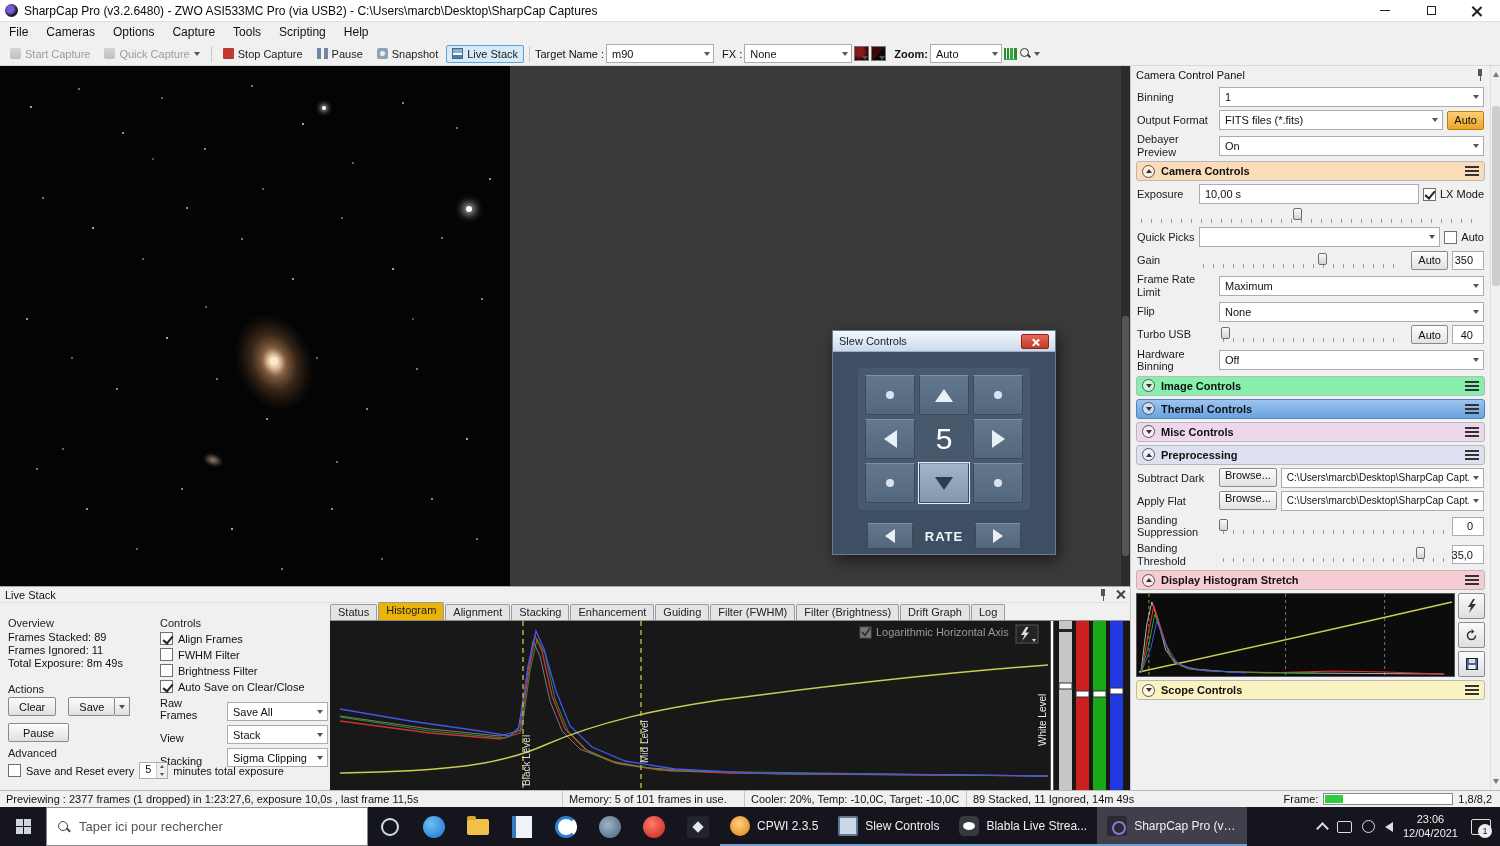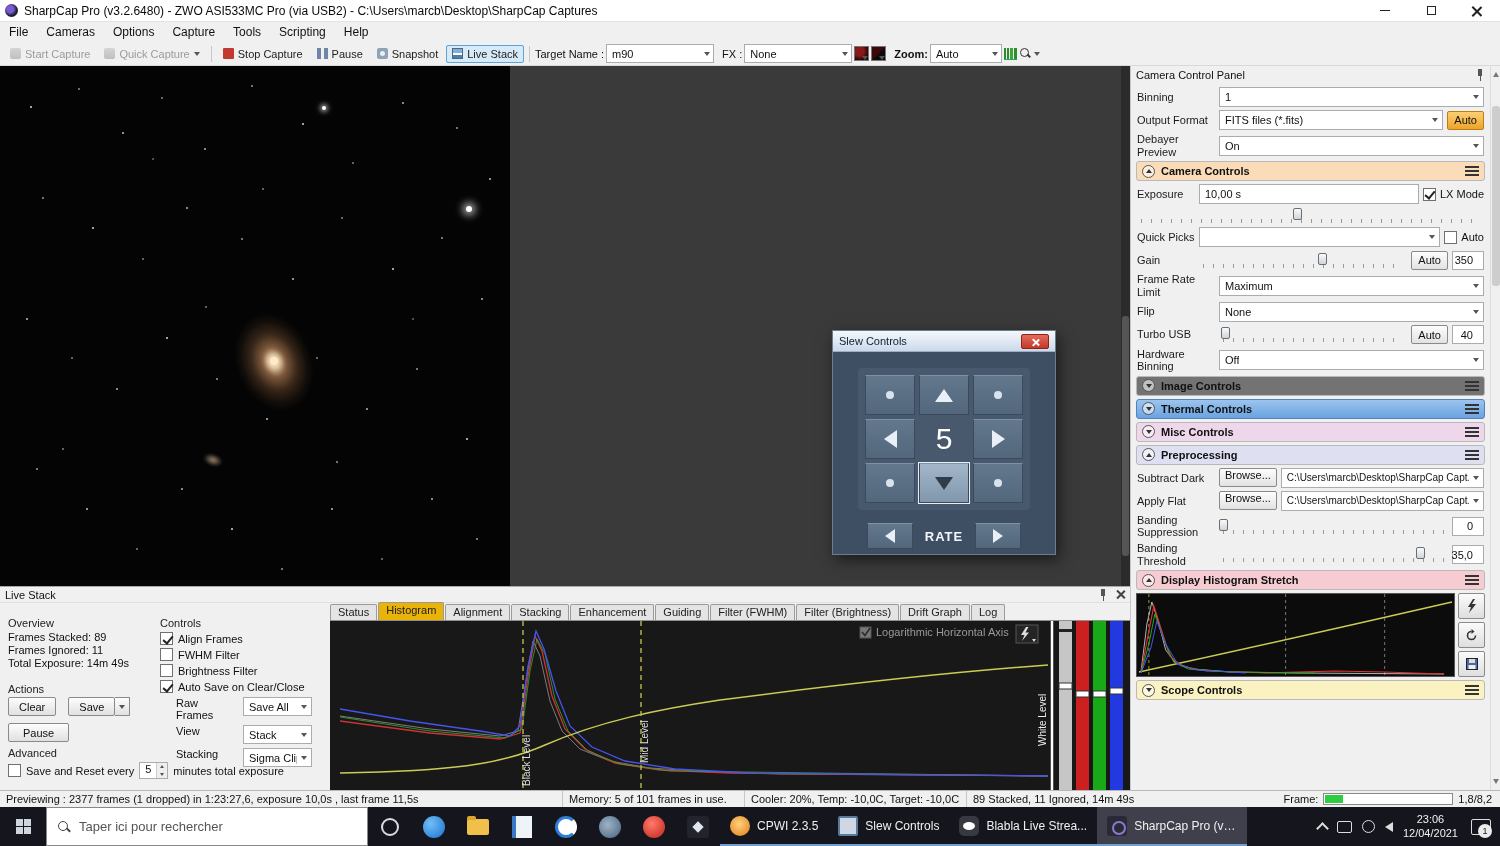--- a/index.html
+++ b/index.html
@@ -101,21 +101,21 @@
   .chklab { font-size:11px; }
   .slider { position:relative; height:17px; flex:1; }
   .slider .ticks { position:absolute; left:4px; right:4px; bottom:1px; height:4px; background:repeating-linear-gradient(90deg,#9a9a9a 0 1px,transparent 1px 10px); }
   .slider .thumb { position:absolute; top:1px; width:9px; height:12px; background:linear-gradient(#fafafa,#cdd5dd); border:1px solid #6d6d6d; border-radius:2px; }
   .sect { height:20px; margin:3px 5px; border-radius:3px; display:flex; align-items:center; gap:6px; padding:0 5px; font-weight:bold; font-size:11px; border:1px solid #b9b9b9; color:#101010; }
   .sect .circ { width:13px; height:13px; border-radius:50%; border:1px solid #555; background:rgba(255,255,255,.55); flex:none; display:flex; align-items:center; justify-content:center; }
   .tri-u-s { width:0; height:0; border-left:3px solid transparent; border-right:3px solid transparent; border-bottom:4px solid #333; }
   .tri-d-s { width:0; height:0; border-left:3px solid transparent; border-right:3px solid transparent; border-top:4px solid #333; }
   .burger { margin-left:auto; width:14px; height:10px; background:repeating-linear-gradient(to bottom,#333 0 2px,transparent 2px 4px); }
   .s-camera { background:#fbdcb9; }
-  .s-image { background:#737373; }
+  .s-image { background:#86efac; }
   .s-thermal { background:linear-gradient(#9cc4ee,#6aa3e0); border-color:#4f84bd; }
   .s-misc { background:#eed7ea; }
   .s-pre { background:#dfdff2; }
   .s-stretch { background:#f6ccd2; }
   .s-scope { background:#faf2c0; }
   .browse { height:19px; padding:0 5px; font-size:11px; background:linear-gradient(#fdfdfd,#e2e2e2); border:1px solid #8a8a8a; border-radius:2px; flex:none; }
   .path-dd { font-size:10px; }
   .stretch-wrap { display:flex; gap:3px; margin:2px 5px; height:84px; }
   .stretch-box { flex:1; background:#0d0d0d; border:1px solid #555; }
   .stretch-side { width:27px; display:flex; flex-direction:column; gap:3px; }
@@ -156,21 +156,21 @@
   .xsm { position:relative; width:9px; height:9px; }
   .xsm::before,.xsm::after { content:""; position:absolute; left:4px; top:-1px; width:1.5px; height:11px; background:#444; }
   .xsm::before { transform:rotate(45deg); } .xsm::after { transform:rotate(-45deg); }
   .ls-col { position:absolute; top:30px; font-size:11px; }
   .ls-h { font-size:11px; color:#222; margin-bottom:2px; }
   .ls-line { margin:1px 0; color:#111; }
   .ls-btn { height:19px; padding:0 10px; font-size:11px; background:linear-gradient(#fdfdfd,#e0e0e0); border:1px solid #8a8a8a; border-radius:2px; display:inline-flex; align-items:center; }
   .split { display:inline-flex; }
   .split .arrpart { width:15px; height:19px; background:linear-gradient(#fdfdfd,#e0e0e0); border:1px solid #8a8a8a; border-left:none; display:flex; align-items:center; justify-content:center; }
   .ckrow { display:flex; align-items:center; gap:5px; margin:3px 0; }
-  .ddrow { display:flex; align-items:flex-start; gap:5px; margin:4px 16px; }
+  .ddrow { display:flex; align-items:flex-end; gap:5px; margin:4px 0; }
   .ddrow .dd { height:19px; }
   .spin { display:inline-flex; border:1px solid #a9acb0; background:#fff; height:17px; }
   .spin .num { width:16px; text-align:center; font-size:11px; }
   .spin .ud { width:11px; display:flex; flex-direction:column; border-left:1px solid #ccc; }
   .spin .ud i { flex:1; display:flex; align-items:center; justify-content:center; background:#eee; }
   .tri-uu { width:0; height:0; border-left:2.5px solid transparent; border-right:2.5px solid transparent; border-bottom:3px solid #555; }
   .tri-dd2 { width:0; height:0; border-left:2.5px solid transparent; border-right:2.5px solid transparent; border-top:3px solid #555; }
 
   .tabzone { position:absolute; left:330px; top:16px; width:800px; height:188px; }
   .tabs { height:18px; display:flex; align-items:flex-end; border-bottom:1px solid #8f8f8f; background:#f0f0f0; }
@@ -608,21 +608,21 @@
       <span class="icons">
         <i class="pin"></i>
         <i class="xsm"></i>
       </span>
     </div>
 
     <div class="ls-col" style="left:8px; width:148px">
       <div class="ls-h">Overview</div>
       <div class="ls-line">Frames Stacked: 89</div>
       <div class="ls-line">Frames Ignored: 11</div>
-      <div class="ls-line">Total Exposure: 14m 49s</div>
+      <div class="ls-line">Total Exposure: 8m 49s</div>
       <div class="ls-h" style="margin-top:14px">Actions</div>
       <div style="display:flex; gap:12px; margin-top:2px">
         <span class="ls-btn">Clear</span>
         <span class="split">
           <span class="ls-btn">Save</span>
           <span class="arrpart">
               <i class="tri-d"></i>
             </span>
         </span>
       </div>

